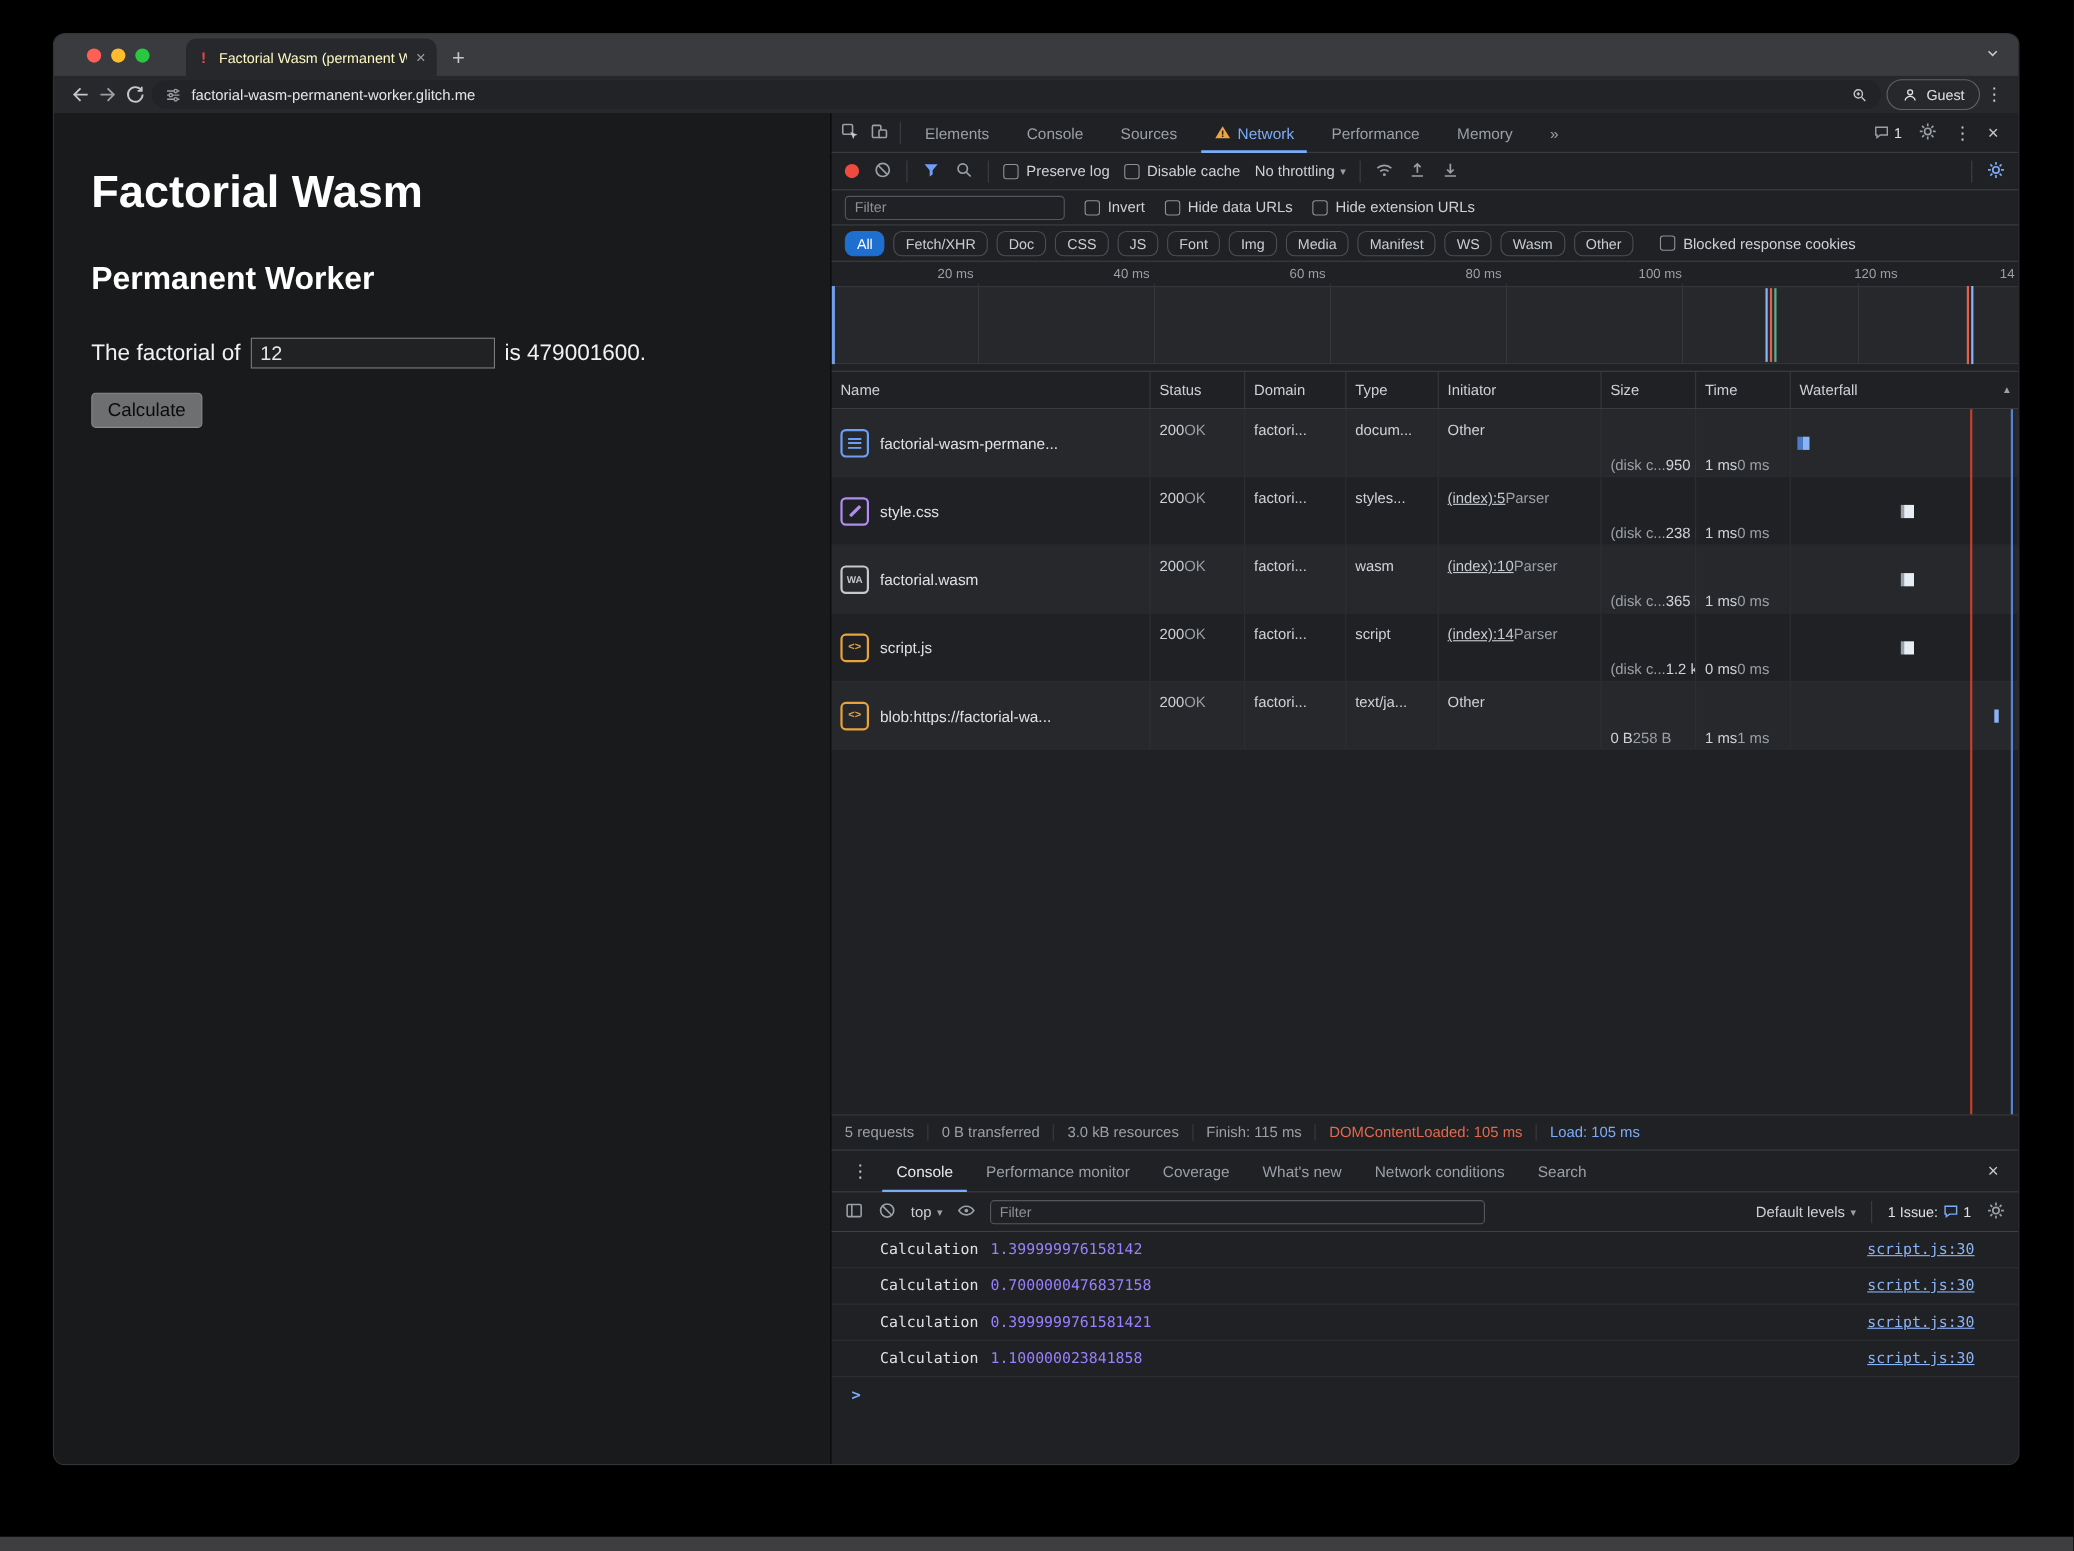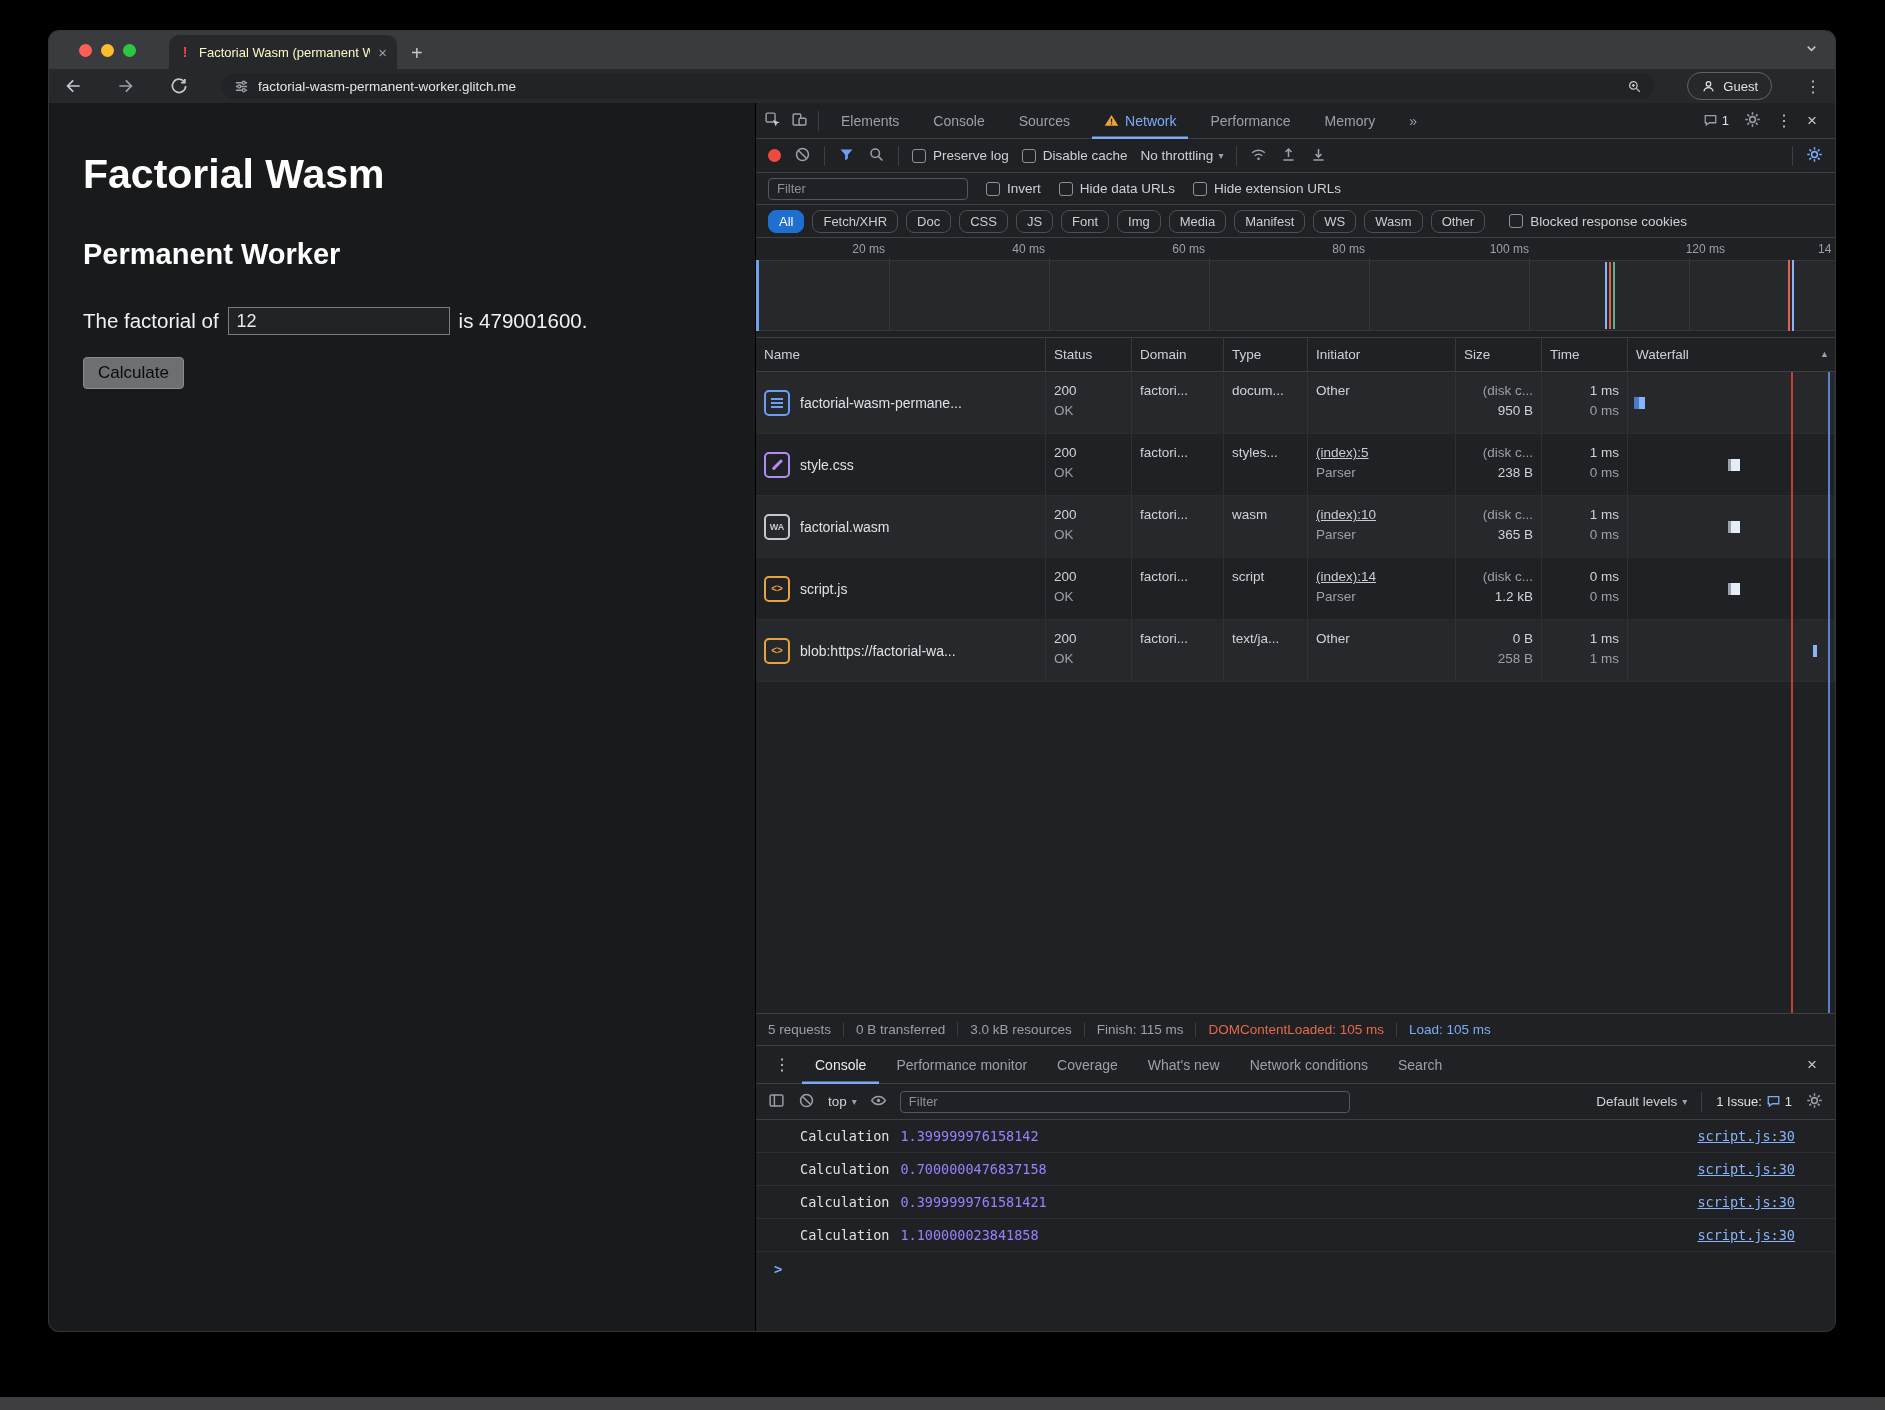--- a/index.html
+++ b/index.html
@@ -20,21 +20,21 @@
   .favicon { color:#ee4444; font-weight:bold; font-size:14px; width:12px; text-align:center; }
   .glyph-bang::before{content:"!"}
   .tab-title { flex:1; font-size:13px; color:#fef9c3; white-space:nowrap; overflow:hidden; }
   .tab-close { color:#9aa0a6; font-size:15px; line-height:1; }
   .glyph-close::before{content:"×"}
   .newtab { margin-left:14px; margin-bottom:6px; color:#c4c7cb; font-size:20px; line-height:1; }
   .glyph-plus::before{content:"+"}
   .tabsearch { position:absolute; right:16px; top:10px; }
 
   
-  .navbar { height:34px; background:#27282b; display:flex; align-items:center; padding:0 14px; gap:33px; flex:none; }
+  .navbar { height:34px; background:#27282b; display:flex; align-items:center; padding:0 14px; gap:5px; flex:none; }
   .nav-icn { display:inline-flex; }
   .flip { transform:scaleX(-1); }
   .urlbar { flex:1; height:26px; background:#222327; border-radius:13px; display:flex; align-items:center; padding:0 12px; gap:9px; }
   .url-text { font-size:13.5px; color:#e3e5e8; }
   .urlbar .spacer { flex:1; }
   .guest { height:28px; border:1px solid #5f6368; border-radius:14px; display:flex; align-items:center; gap:7px;
            padding:0 13px; color:#dfe1e5; font-size:13px; }
   .glyph-kebab::before{content:"⋮"}
   .kebab { color:#c4c7cb; font-size:16px; }
 
@@ -106,21 +106,21 @@
   .hcell { line-height:33px; padding:0 8px; border-right:1px solid #36383c; font-size:13.5px; color:var(--txt);
            white-space:nowrap; overflow:hidden; position:relative; }
   .c-name{width:290px;flex:none}.c-status{width:86px;flex:none}.c-domain{width:92px;flex:none}.c-type{width:84px;flex:none}
   .c-init{width:148px;flex:none}.c-size{width:86px;flex:none}.c-time{width:86px;flex:none}.c-water{flex:1;border-right:none}
   .sort-arrow { position:absolute; right:6px; top:0; color:var(--dim); font-size:9px; }
   .glyph-sortup::before{content:"▲"}
 
   .req-row { height:62px; display:flex; border-bottom:1px solid #2a2c2f; flex:none; }
   .req-row.odd { background:#26282c; }
   .req-row.even { background:#202124; }
-  .cell { display:flex; flex-direction:column; padding:9px 8px 0 8px; border-right:1px solid #2e3034; overflow:hidden; }
+  .cell { display:flex; flex-direction:row; padding:9px 8px 0 8px; border-right:1px solid #2e3034; overflow:hidden; }
   .cell.c-name { flex-direction:row; align-items:center; padding:0 8px; gap:10px; }
   .cell.right { align-items:flex-end; }
   .l1 { line-height:20px; font-size:13.5px; color:#cfd3d8; white-space:nowrap; }
   .l2 { line-height:20px; font-size:13.5px; color:#9aa0a6; white-space:nowrap; }
   .init-link { text-decoration:underline; color:#c7ccd1; }
   .req-name { font-size:14px; color:#dfe1e5; white-space:nowrap; overflow:hidden; }
   .req-icon { width:26px; height:26px; border-radius:5px; flex:none; display:flex; align-items:center; justify-content:center;
               font-size:9px; font-weight:bold; }
   .icon-doc { border:2px solid #6d9ef6; }
   .icon-doc::before { content:""; display:block; width:12px; height:10px;

